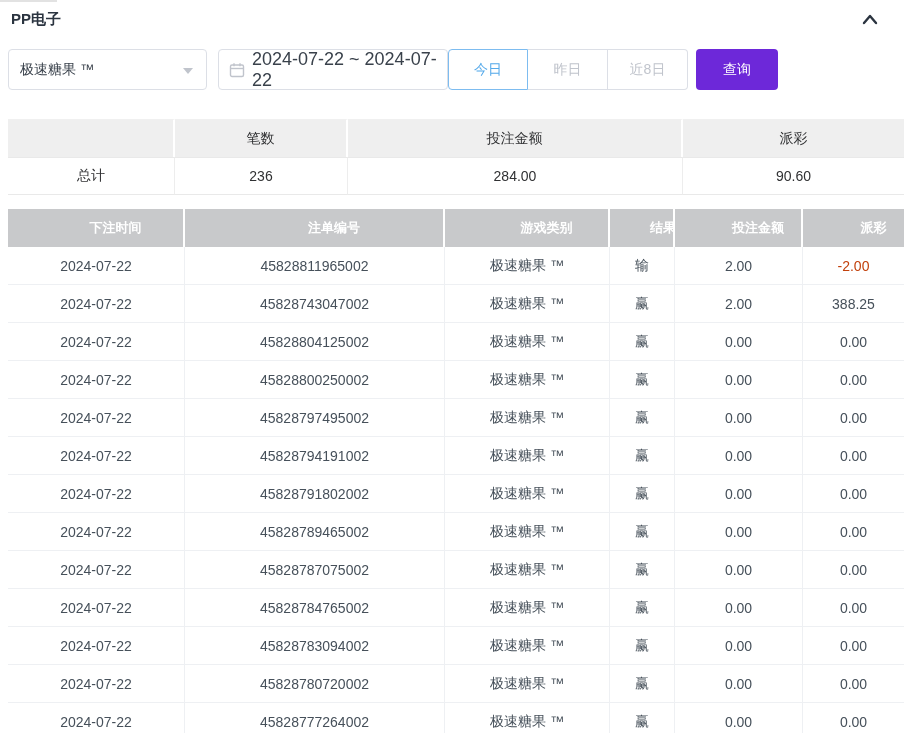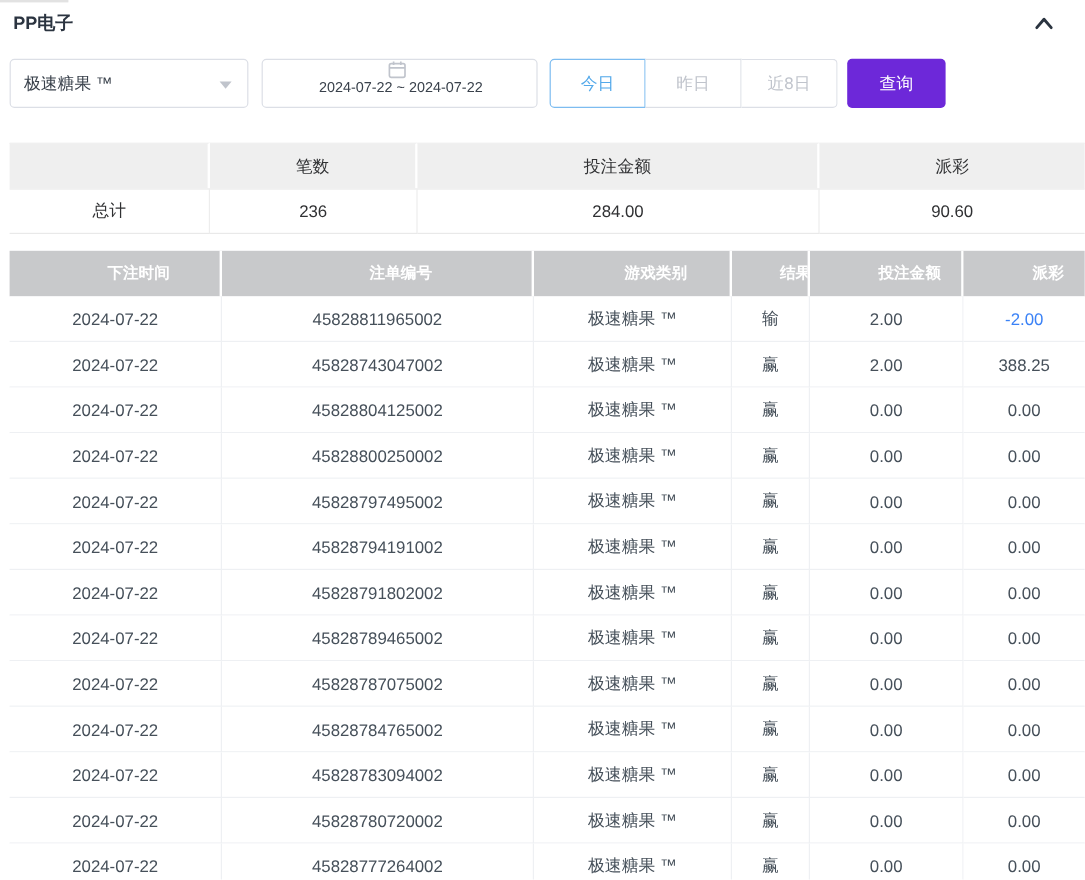--- a/index.html
+++ b/index.html
@@ -14,23 +14,23 @@
 
   .controls { display: flex; align-items: center; margin: 20px 0 0 8px; height: 41px; }
   .select-box { position: relative; width: 199px; height: 41px; border: 1px solid #dcdfe6;
     border-radius: 4px; display: flex; align-items: center; padding: 0 30px 0 11px;
     font-size: 14px; color: #39414b; cursor: pointer; background: #fff; }
   .caret-down { position: absolute; right: 13px; top: 18px; width: 0; height: 0;
     border-left: 5px solid transparent; border-right: 5px solid transparent;
     border-top: 6px solid #c0c4cc; }
   .date-box { margin-left: 11px; width: 230px; height: 41px; border: 1px solid #dcdfe6;
     border-radius: 4px; display: flex; align-items: center; padding: 0 8px 0 10px;
-    font-size: 12px; color: #39414b; background: #fff; cursor: pointer; flex-direction: column; }
+    font-size: 18px; color: #39414b; background: #fff; cursor: pointer; }
   .cal-icon { width: 16px; height: 16px; margin-right: 7px; flex: 0 0 auto; }
-  .btn-group { display: flex; margin-left: 10px; }
+  .btn-group { display: flex; }
   .qbtn { width: 80px; height: 41px; background: #fff; border: 1px solid #dcdfe6;
     font-size: 14px; color: #c0c4cc; cursor: pointer;
     font-family: "Liberation Sans", sans-serif; }
   .qbtn + .qbtn { border-left: none; }
   .qbtn.first { border-radius: 4px 0 0 4px; }
   .qbtn.last { border-radius: 0 4px 4px 0; }
   .qbtn.active { border: 1px solid #7dbcf0; color: #54a9ea; border-radius: 4px 0 0 4px; }
   .qbtn.active + .qbtn { border-left: none; }
   .query-btn { margin-left: 8px; width: 82px; height: 41px; background: #6d28d9;
     color: #fff; border: none; border-radius: 4px; font-size: 14px; cursor: pointer;
@@ -51,21 +51,21 @@
   .summary-table col.c1 { width: 167px; } .summary-table col.c2 { width: 173px; }
   .summary-table col.c3 { width: 335px; } .summary-table col.c4 { width: 221px; }
 
   .records-table { margin-top: 14px; }
   .records-table th { background: #c8c9cb; color: #fff; height: 38px; font-size: 13px;
     font-weight: bold; border-right: 2px solid #fff; padding-left: 40px; }
   .records-table th:last-child { border-right: none; }
   .records-table td { height: 38px; font-size: 14px; color: #46505a;
     border-bottom: 1px solid #eef0f3; border-right: 1px solid #eef0f3; background: #fff; }
   .records-table td:last-child { border-right: none; }
-  .records-table td.neg { color: #3b82f6; }
+  .records-table td.neg { color: #c2410c; }
   .records-table col.c1 { width: 177px; } .records-table col.c2 { width: 260px; }
   .records-table col.c3 { width: 165px; } .records-table col.c4 { width: 65px; }
   .records-table col.c5 { width: 128px; } .records-table col.c6 { width: 101px; }
 </style>
 </head>
 <body>
 
 <div class="top-edge-line"></div>
 
 <div class="panel-header">

